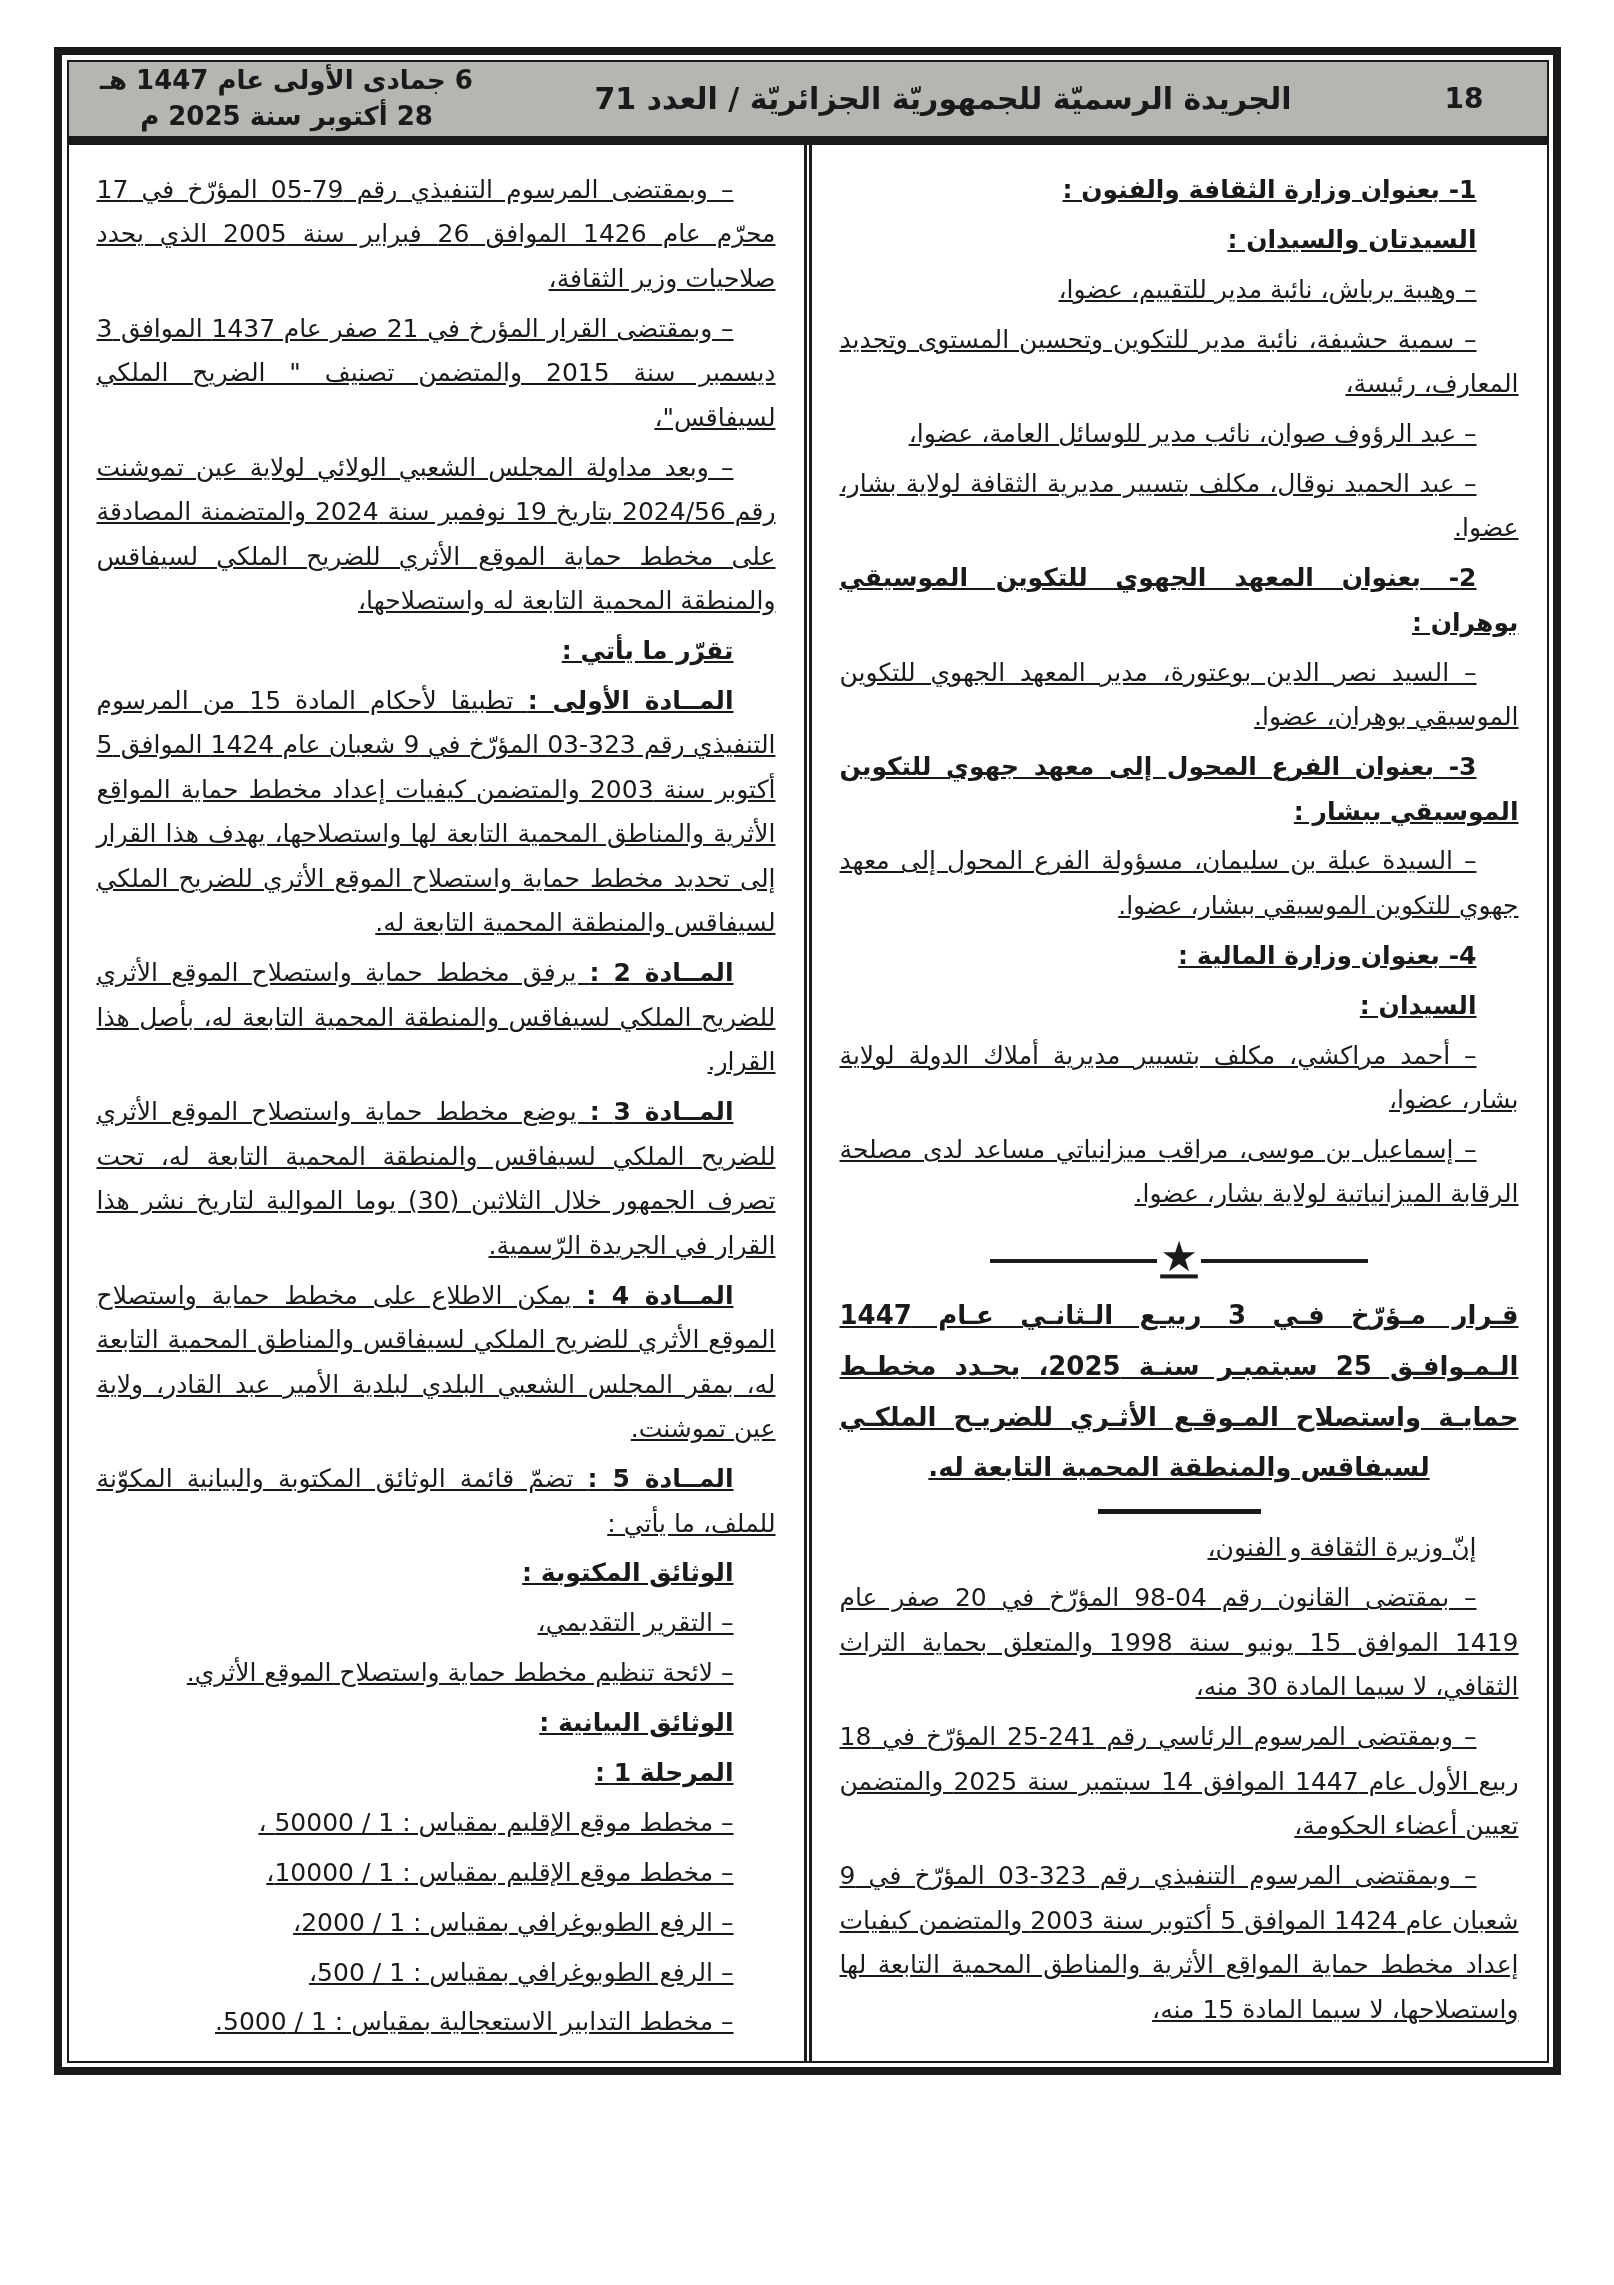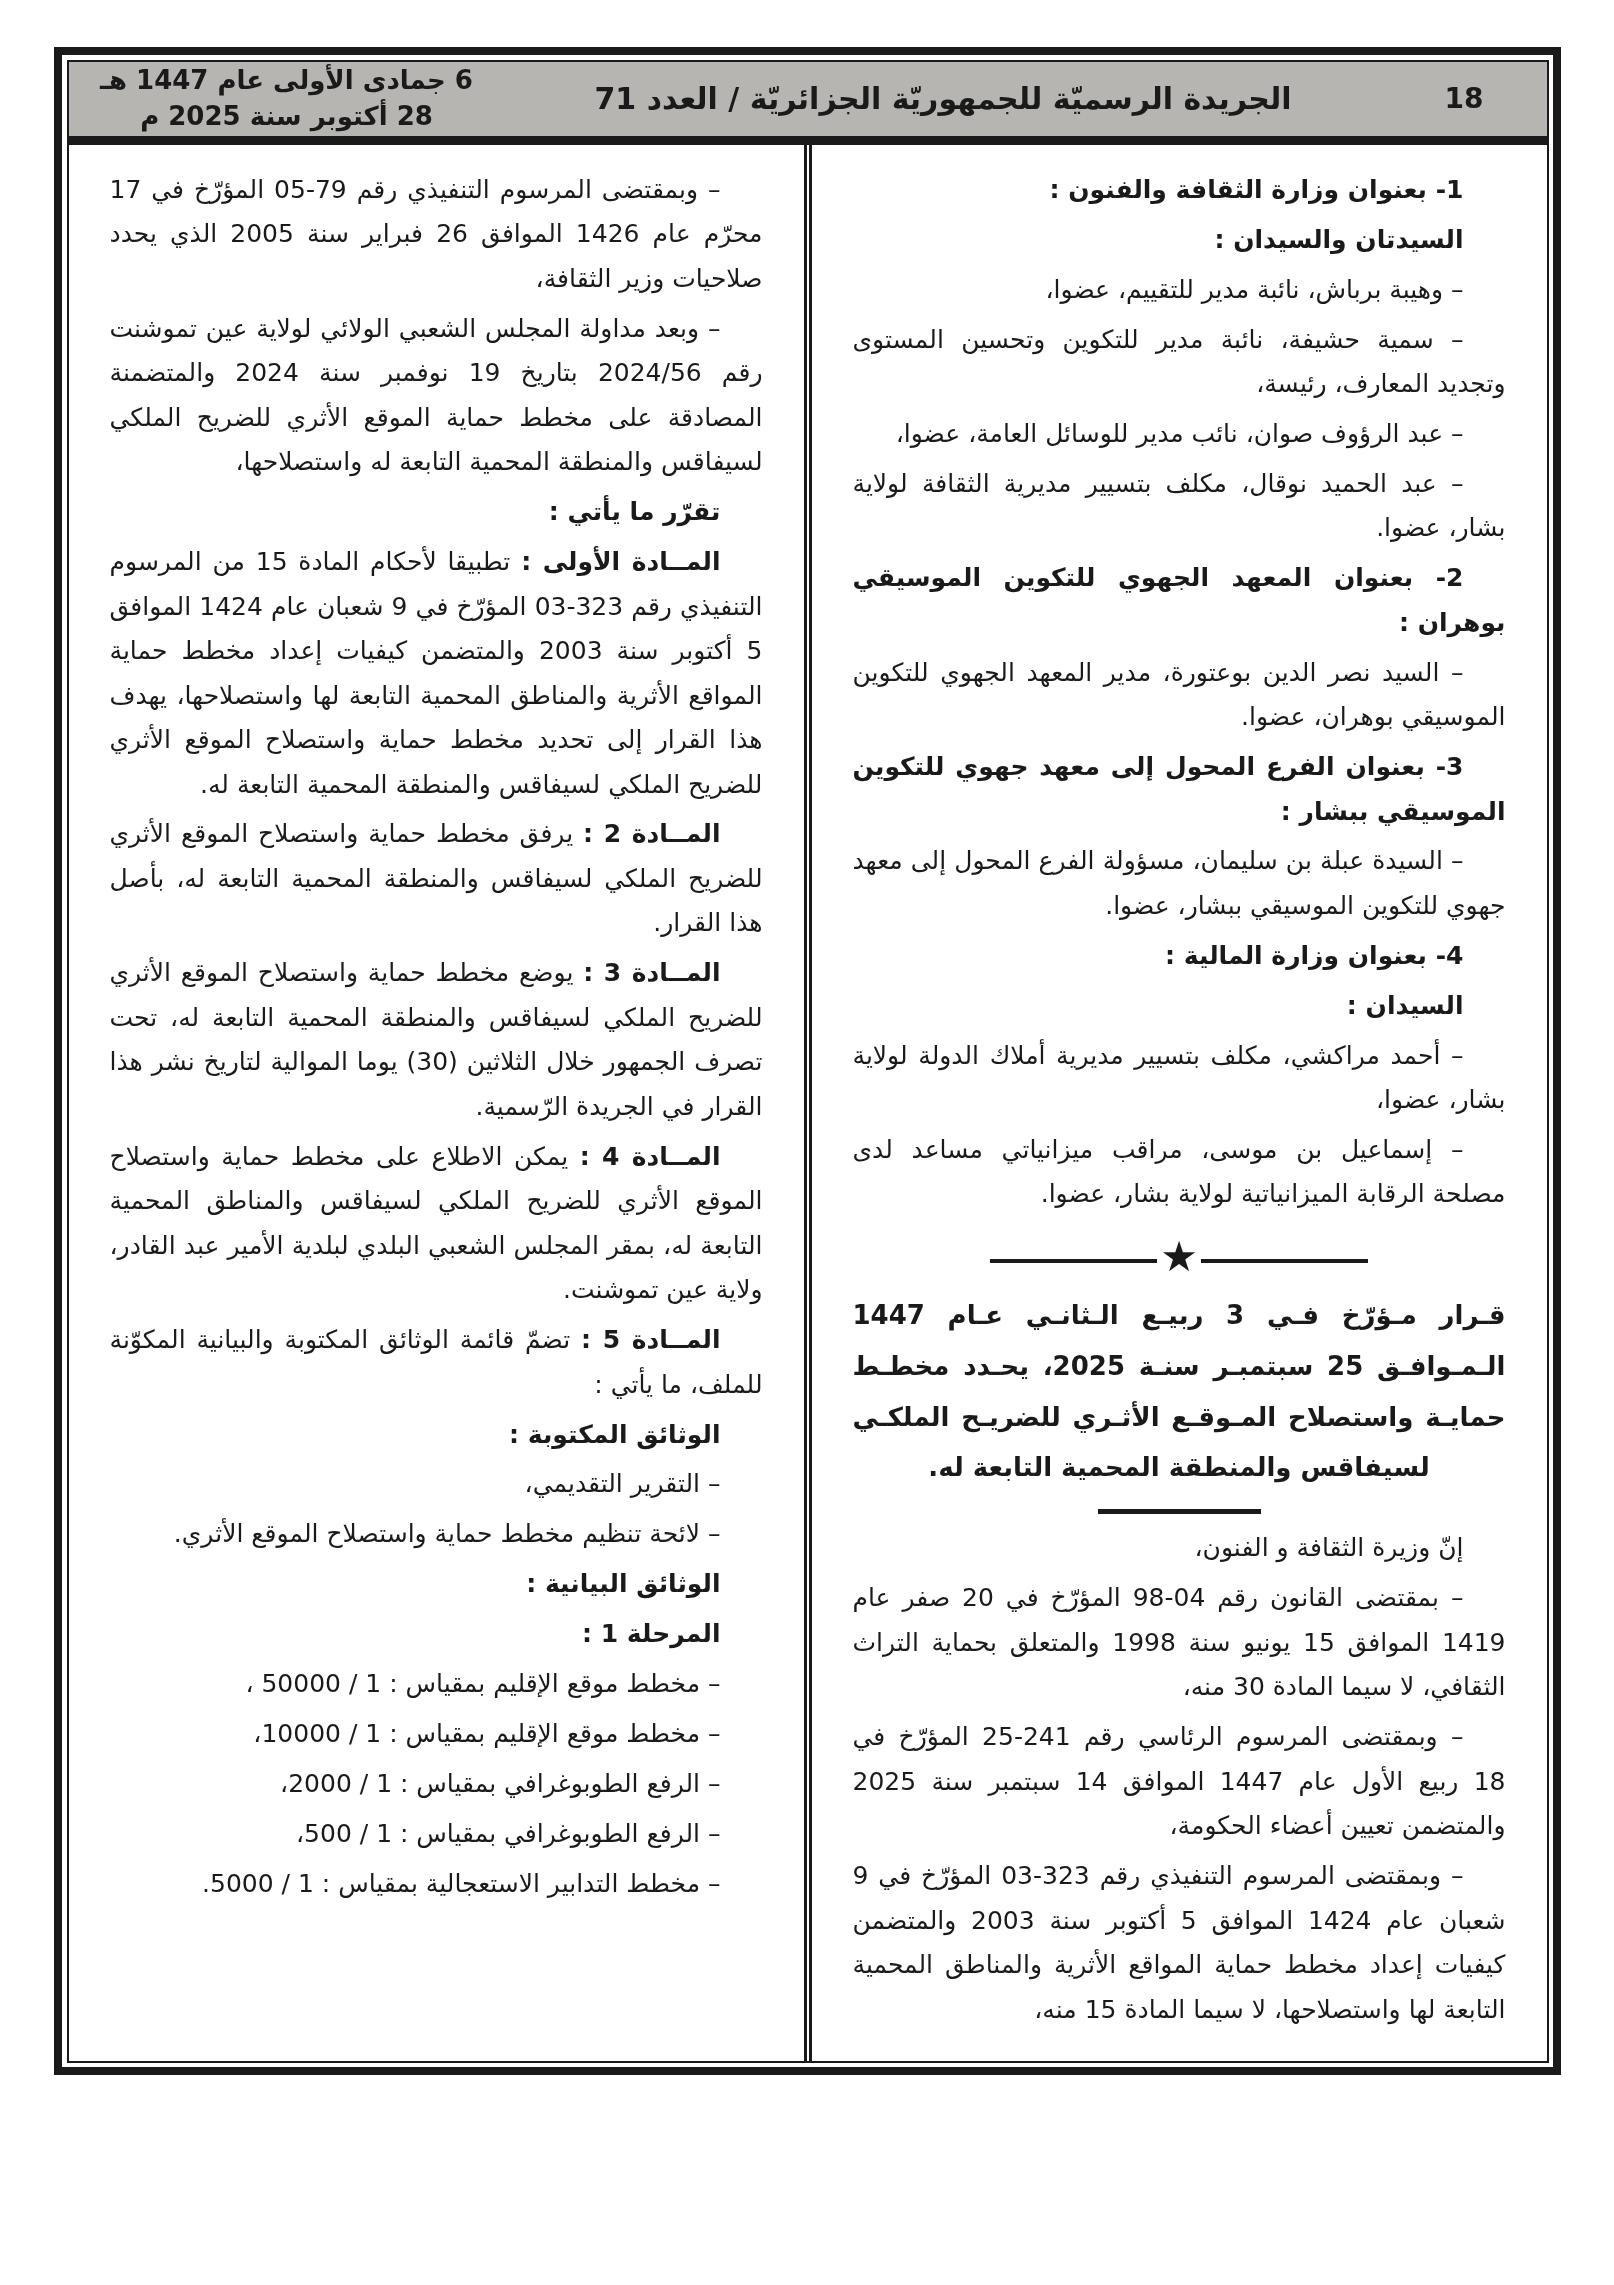--- a/index.html
+++ b/index.html
@@ -30,21 +30,21 @@
   .hdr-pagenum{width:118px;font-size:28px;font-weight:bold;text-align:center;}
   .hdr-title{flex:1;text-align:center;font-size:30px;font-weight:bold;}
   .hdr-dates{width:389px;text-align:center;font-size:26px;font-weight:bold;line-height:1.35;}
   
   .content{
     direction:rtl;
     display:flex;
     height:1916px;
     overflow:hidden;
   }
-  .col{flex:1 1 0;padding:18px 41px 0;}
+  .col{flex:1 1 0;padding:18px 28px 0;text-decoration:underline;}
   .col-right{border-left:8.1px double var(--ink);}
   
   .col p{
     font-size:25px;
     line-height:1.78;
     text-align:justify;
     text-indent:42px;
     margin:5.4px 0;
   }
   .col p.h{font-weight:bold;}
@@ -105,20 +105,21 @@
             </div>
             <p class="title">قـرار مـؤرّخ فـي 3 ربيـع الـثانـي عـام 1447 الـمـوافـق 25 سبتمبـر سنـة 2025، يحـدد مخطـط حمايـة واستصلاح المـوقـع الأثـري للضريـح الملكـي لسيفاقس والمنطقة المحمية التابعة له.</p>
             <div class="rule"></div>
             <p class="para">إنّ وزيرة الثقافة و الفنون،</p>
             <p class="para">– بمقتضى القانون رقم 04-98 المؤرّخ في 20 صفر عام 1419 الموافق 15 يونيو سنة 1998 والمتعلق بحماية التراث الثقافي، لا سيما المادة 30 منه،</p>
             <p class="para">– وبمقتضى المرسوم الرئاسي رقم 241-25 المؤرّخ في 18 ربيع الأول عام 1447 الموافق 14 سبتمبر سنة 2025 والمتضمن تعيين أعضاء الحكومة،</p>
             <p class="para">– وبمقتضى المرسوم التنفيذي رقم 323-03 المؤرّخ في 9 شعبان عام 1424 الموافق 5 أكتوبر سنة 2003 والمتضمن كيفيات إعداد مخطط حماية المواقع الأثرية والمناطق المحمية التابعة لها واستصلاحها، لا سيما المادة 15 منه،</p>
           </section>
         <section class="col col-left">
             <p class="para">– وبمقتضى المرسوم التنفيذي رقم 79-05 المؤرّخ في 17 محرّم عام 1426 الموافق 26 فبراير سنة 2005 الذي يحدد صلاحيات وزير الثقافة،</p>
+            <p class="para">– وبمقتضى القرار المؤرخ في 21 صفر عام 1437 الموافق 3 ديسمبر سنة 2015 والمتضمن تصنيف " الضريح الملكي لسيفاقس"،</p>
             <p class="para">– وبعد مداولة المجلس الشعبي الولائي لولاية عين تموشنت رقم 2024/56 بتاريخ 19 نوفمبر سنة 2024 والمتضمنة المصادقة على مخطط حماية الموقع الأثري للضريح الملكي لسيفاقس والمنطقة المحمية التابعة له واستصلاحها،</p>
             <p class="h">تقرّر ما يأتي :</p>
             <p class="para"><strong>المــادة الأولى :</strong> تطبيقا لأحكام المادة 15 من المرسوم التنفيذي رقم 323-03 المؤرّخ في 9 شعبان عام 1424 الموافق 5 أكتوبر سنة 2003 والمتضمن كيفيات إعداد مخطط حماية المواقع الأثرية والمناطق المحمية التابعة لها واستصلاحها، يهدف هذا القرار إلى تحديد مخطط حماية واستصلاح الموقع الأثري للضريح الملكي لسيفاقس والمنطقة المحمية التابعة له.</p>
             <p class="para"><strong>المــادة 2 :</strong> يرفق مخطط حماية واستصلاح الموقع الأثري للضريح الملكي لسيفاقس والمنطقة المحمية التابعة له، بأصل هذا القرار.</p>
             <p class="para"><strong>المــادة 3 :</strong> يوضع مخطط حماية واستصلاح الموقع الأثري للضريح الملكي لسيفاقس والمنطقة المحمية التابعة له، تحت تصرف الجمهور خلال الثلاثين (30) يوما الموالية لتاريخ نشر هذا القرار في الجريدة الرّسمية.</p>
             <p class="para"><strong>المــادة 4 :</strong> يمكن الاطلاع على مخطط حماية واستصلاح الموقع الأثري للضريح الملكي لسيفاقس والمناطق المحمية التابعة له، بمقر المجلس الشعبي البلدي لبلدية الأمير عبد القادر، ولاية عين تموشنت.</p>
             <p class="para"><strong>المــادة 5 :</strong> تضمّ قائمة الوثائق المكتوبة والبيانية المكوّنة للملف، ما يأتي :</p>
             <p class="h">الوثائق المكتوبة :</p>
             <p class="para">– التقرير التقديمي،</p>
             <p class="para">– لائحة تنظيم مخطط حماية واستصلاح الموقع الأثري.</p>

